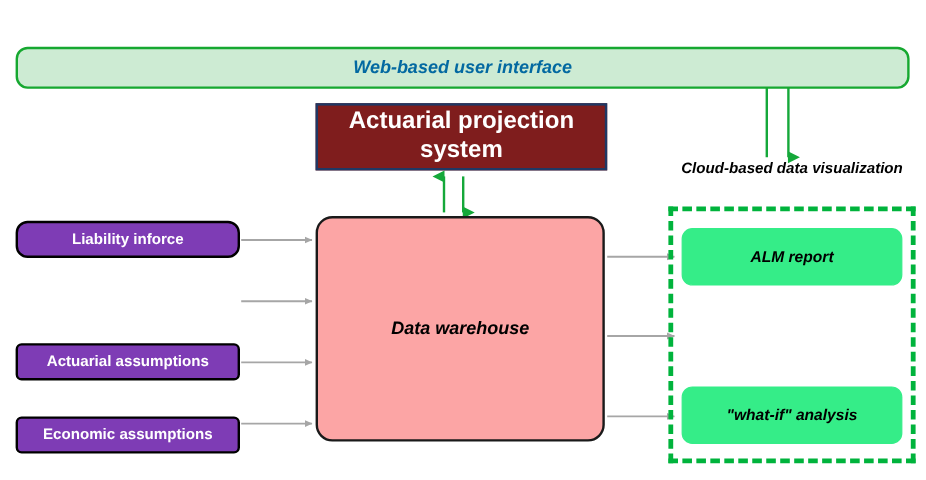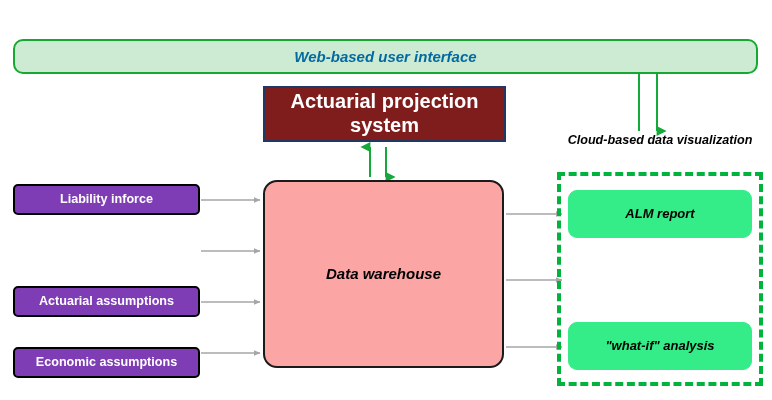--- a/index.html
+++ b/index.html
@@ -75,21 +75,21 @@
   .input-box {
     left: 13px;
     width: 187px;
     height: 31px;
     background: #7e3cb5;
     border: 2.5px solid #000000;
     border-radius: 5px;
     color: #ffffff;
     font-size: 12.6px;
   }
-  .input-box.i0 { top: 184px; }
+  .input-box.i0 { top: 184px; border-radius: 10px; }
   .input-box.i1 { top: 235px; }
   .input-box.i2 { top: 286px; }
   .input-box.i3 { top: 347px; }
 
   
   .cloud-label {
     position: absolute;
     left: 557px;
     top: 133px;
     width: 206px;

